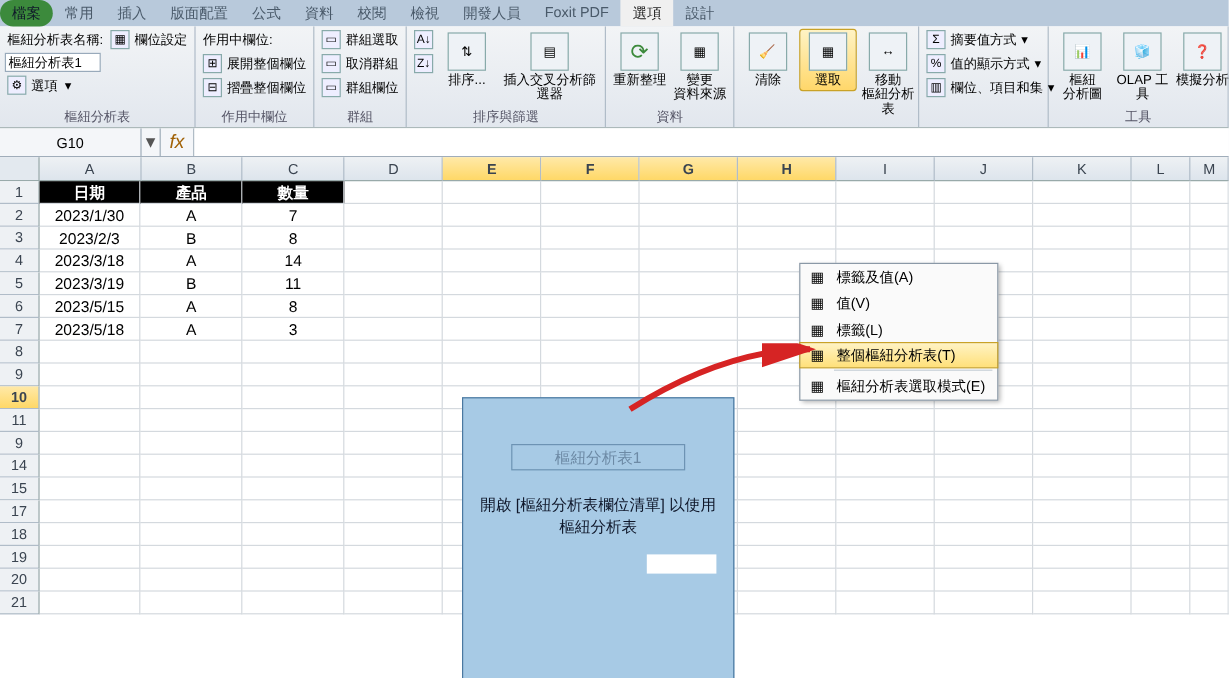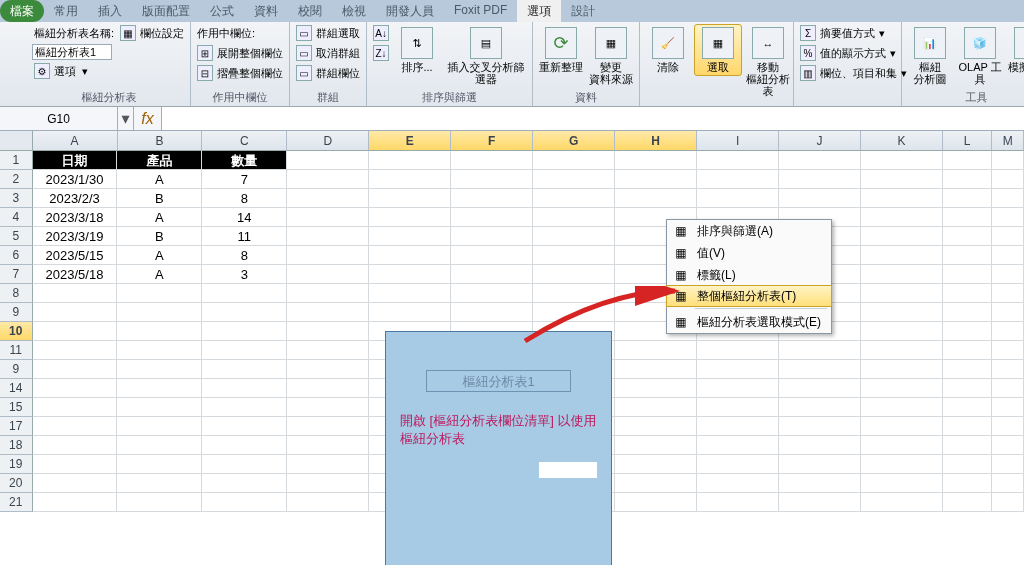--- a/index.html
+++ b/index.html
@@ -1,25 +1,25 @@
 <!DOCTYPE html>
 <html><head>
 <meta charset="utf-8">
 <style>
 * { margin: 0; padding: 0; box-sizing: border-box; font-family: "Microsoft JhengHei", "PMingLiU", sans-serif; }
 body { background: #fff; overflow: hidden; width: 1024px; height: 565px; }
 
 
 .tab-bar { display: flex; height: 22px; background: #b8c9db; font-size: 12px; }
 .tab { padding: 3px 10px; color: #4a5a6a; cursor: pointer; }
-.tab.file { background: #3c8a3c; color: #ffffff; border-radius: 11px; }
+.tab.file { background: #3c8a3c; color: #0f172a; border-radius: 11px; }
 .tab.active { background: #f0f0f0; color: #222; }
 
 
-.ribbon { display: flex; height: 85px; background: linear-gradient(#f2f4f6,#e2e7ee); border-bottom: 1px solid #9aa; font-size: 11px; padding-left: 28px; }
+.ribbon { display: flex; height: 85px; background: linear-gradient(#f2f4f6,#e2e7ee); border-bottom: 1px solid #9aa; font-size: 11px; }
 .group { display: flex; flex-direction: column; border-right: 1px solid #b0bcc8; padding: 2px 4px 0 4px; }
 .group-body { flex: 1; display: flex; align-items: flex-start; gap: 2px; }
 .group-label { text-align: center; color: #556; font-size: 11px; padding: 1px 0; }
 
 .vstack { display: flex; flex-direction: column; gap: 2px; }
 .row-item { display: flex; align-items: center; gap: 4px; height: 18px; white-space: nowrap; padding: 0 2px; }
 .mini-input { width: 80px; height: 16px; border: 1px solid #9ab; background: #fff; font-size: 11px; padding: 0 2px; }
 
 .big-btn { display: flex; flex-direction: column; align-items: center; justify-content: center; width: 48px; padding: 2px; border: 1px solid transparent; }
 .big-btn.active { background: linear-gradient(#fff3c4,#ffd76a); border: 1px solid #c9a227; border-radius: 3px; }
@@ -47,21 +47,21 @@
 .row { display: flex; height: 19px; }
 .rh { width: 33px; border-right: 1px solid #9aa; border-bottom: 1px solid #b0bcc8; background: #eef1f4; text-align: center; font-size: 12px; line-height: 19px; color: #3a4450; }
 .rh.sel { background: linear-gradient(#ffe9a8,#ffd867); font-weight: bold; }
 .cell { border-right: 1px solid #d4d9de; border-bottom: 1px solid #d4d9de; font-size: 13px; line-height: 19px; padding: 0 4px; overflow: hidden; white-space: nowrap; }
 .hdrcell { background: #000; color: #fff; font-weight: bold; text-align: center; }
 .datacell { text-align: center; }
 
 
 .pivot-box { position: absolute; left: 385px; top: 200px; width: 227px; height: 332px; background: #a7cae5; border: 1px solid #4a78a0; }
 .pivot-title { margin: 38px auto 0 auto; width: 145px; height: 22px; border: 1px solid #6d93b3; text-align: center; line-height: 22px; color: #6d8aa5; font-size: 13px; }
-.pivot-msg { margin: 20px 14px; text-align: left; color: #be185d; font-size: 13px; line-height: 18px; }
+.pivot-msg { margin: 20px 14px; text-align: center; color: #0f172a; font-size: 13px; line-height: 18px; }
 .pivot-white { position: absolute; right: 14px; top: 130px; width: 58px; height: 16px; background: #fff; }
 
 
 .menu { position: absolute; left: 666px; top: 88px; width: 166px; background: #fafafa; border: 1px solid #8a98a6; box-shadow: 2px 2px 4px rgba(0,0,0,.3); font-size: 12px; z-index: 50; }
 .menu-item { display: flex; align-items: center; height: 22px; padding: 0 6px; gap: 8px; }
 .menu-item.highlight { background: linear-gradient(#fff3c4,#ffe07a); border: 1px solid #c9a227; margin: -1px; }
 .menu-icon { width: 16px; height: 16px; display: inline-flex; align-items:center; justify-content:center; }
 .menu-sep { height: 1px; background: #c8d0d8; margin: 2px 4px 2px 28px; }
 
 
@@ -584,21 +584,21 @@
   <div class="pivot-box">
     <div class="pivot-title">樞紐分析表1</div>
     <div class="pivot-msg">開啟 [樞紐分析表欄位清單] 以使用樞紐分析表</div>
     <div class="pivot-white"></div>
 
   </div>
 
   <div class="menu" id="menu">
       <div class="menu-item">
         <span class="menu-icon">▦</span>
-        <span>排序與篩選(A)</span>
+        <span>標籤及值(A)</span>
       </div>
       <div class="menu-item">
         <span class="menu-icon">▦</span>
         <span>值(V)</span>
       </div>
       <div class="menu-item">
         <span class="menu-icon">▦</span>
         <span>標籤(L)</span>
       </div>
       <div class="menu-item highlight">

